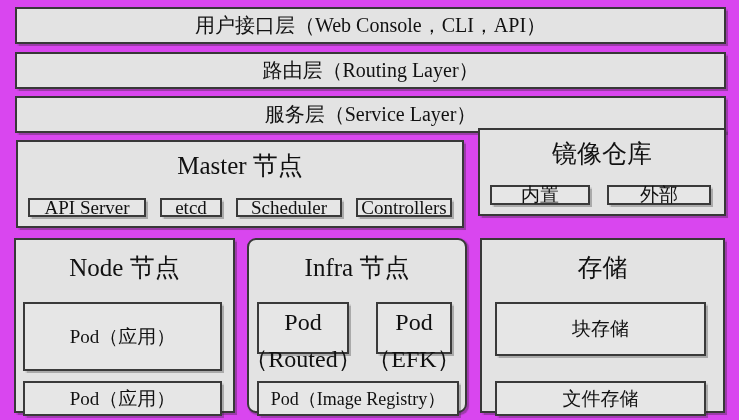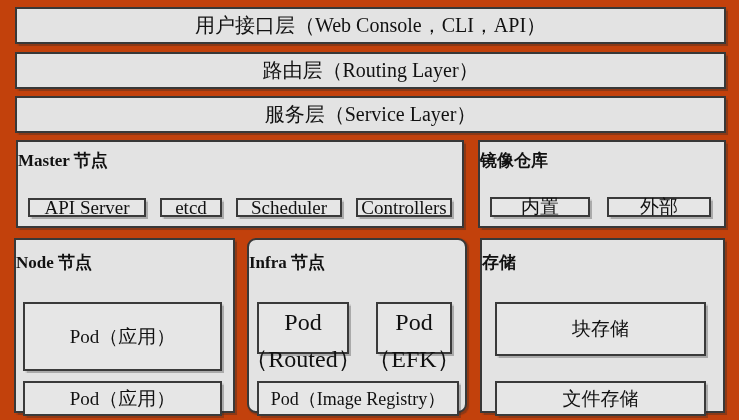--- a/index.html
+++ b/index.html
@@ -7,21 +7,21 @@
     padding: 0;
     width: 739px;
     height: 420px;
     overflow: hidden;
     background: #ffffff;
   }
   .canvas {
     position: relative;
     width: 739px;
     height: 420px;
-    background: #c2410c;
+    background: #d946ef;
     font-family: "Liberation Serif", "DejaVu Serif", serif;
     color: #111111;
   }
   
   .gbox {
     position: absolute;
     background: #e3e3e3;
     border: 2px solid #383838;
     box-sizing: border-box;
     box-shadow: 1.5px 1.5px 1px rgba(40,40,40,0.35);
@@ -36,34 +36,33 @@
     justify-content: center;
     font-size: 20px;
     white-space: nowrap;
   }
   .layer-1 { top: 7px; }
   .layer-2 { top: 52px; }
   .layer-3 { top: 96px; }
 
   
   .master-group   { left: 16px;  top: 140px; width: 448px; height: 88px; }
-  .registry-group { left: 478px; top: 140px; width: 248px; height: 88px; }
+  .registry-group { left: 478px; top: 128px; width: 248px; height: 88px; }
   .node-group     { left: 14px;  top: 238px; width: 221px; height: 175px; }
   .infra-group    { left: 247px; top: 238px; width: 220px; height: 175px; border-radius: 9px; }
   .storage-group  { left: 480px; top: 238px; width: 245px; height: 175px; }
 
   .group-title {
     position: absolute;
     top: 7px;
     left: 0;
     right: 0;
-    text-align: left;
-    font-size: 17px;
+    text-align: center;
+    font-size: 25px;
     white-space: nowrap;
-    font-weight: bold;
   }
   .bottom-title { top: 11px; }
 
   
   .sub {
     background: #e6e6e6;
     border: 2px solid #3a3a3a;
     box-sizing: border-box;
     display: flex;
     align-items: center;

